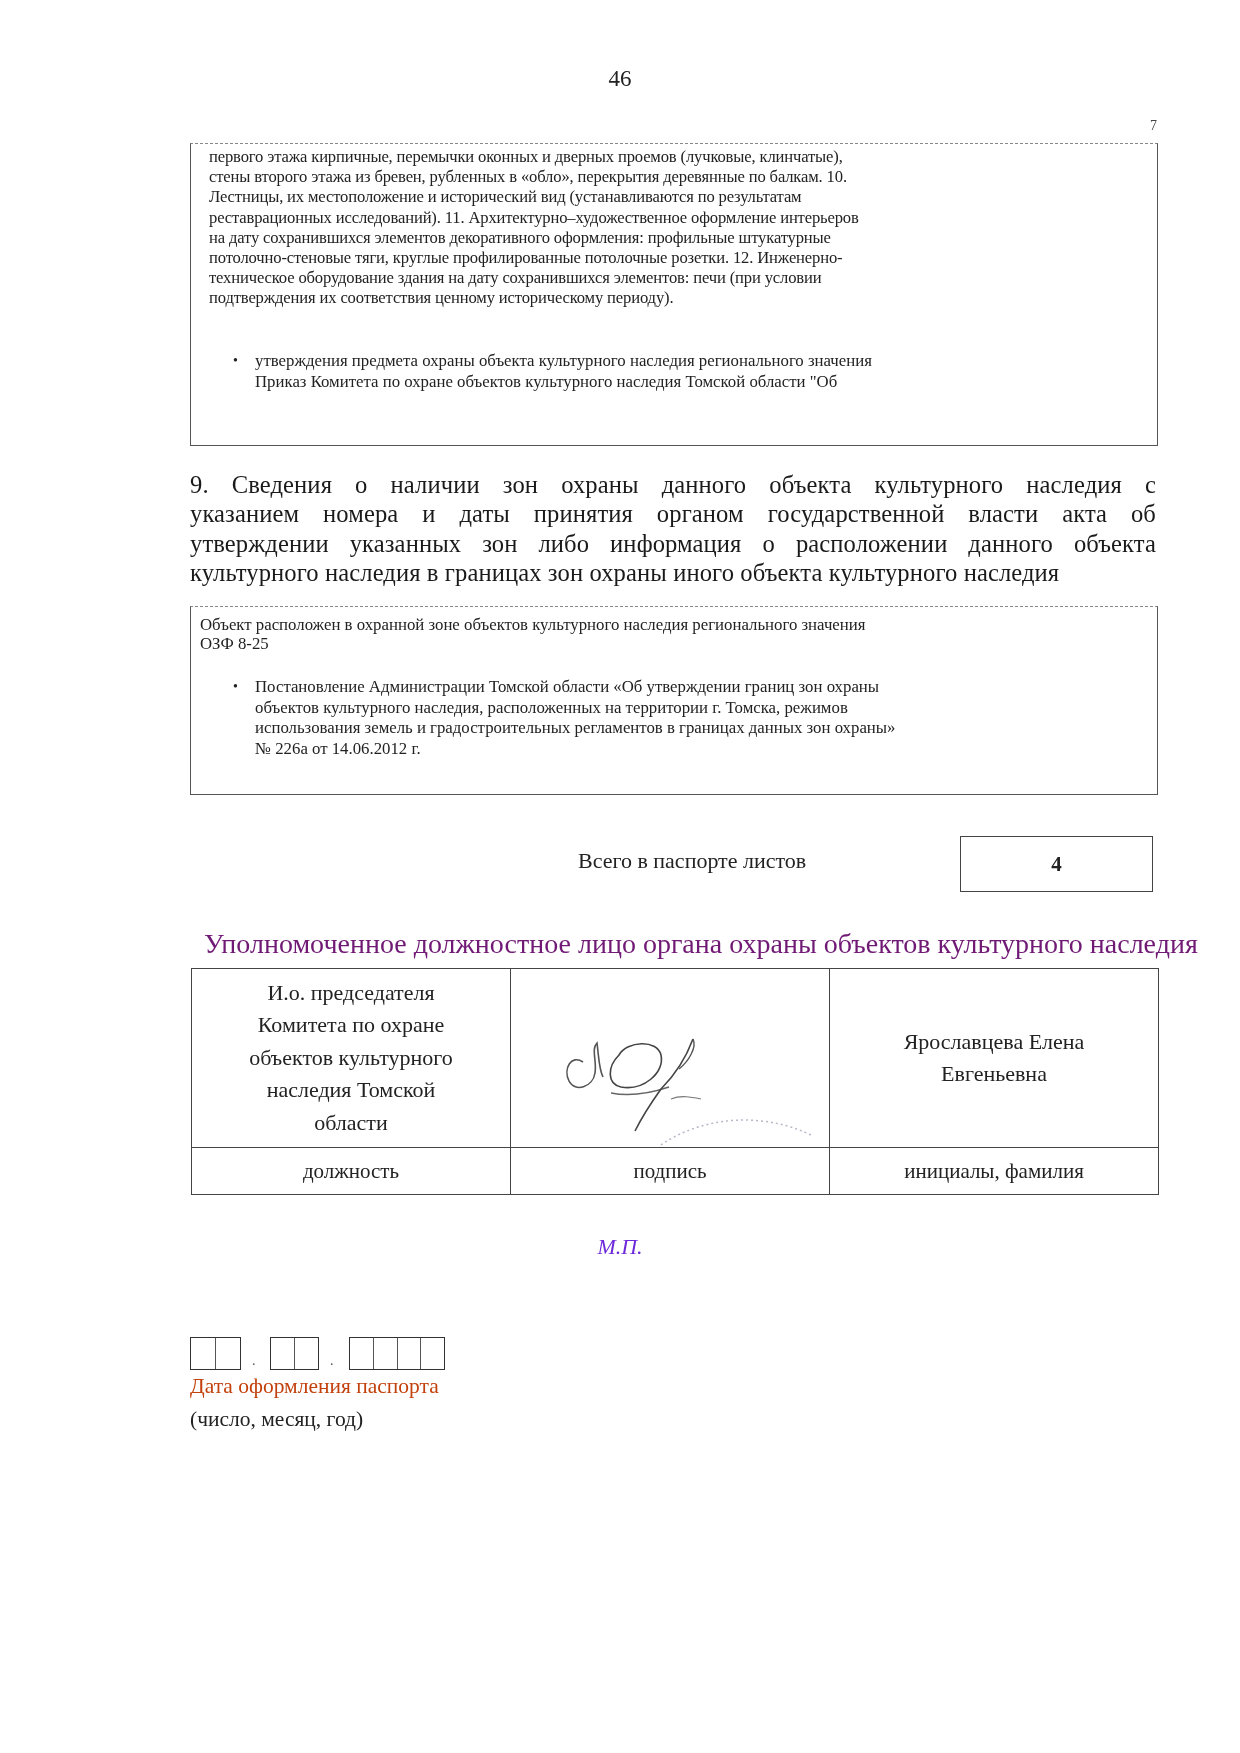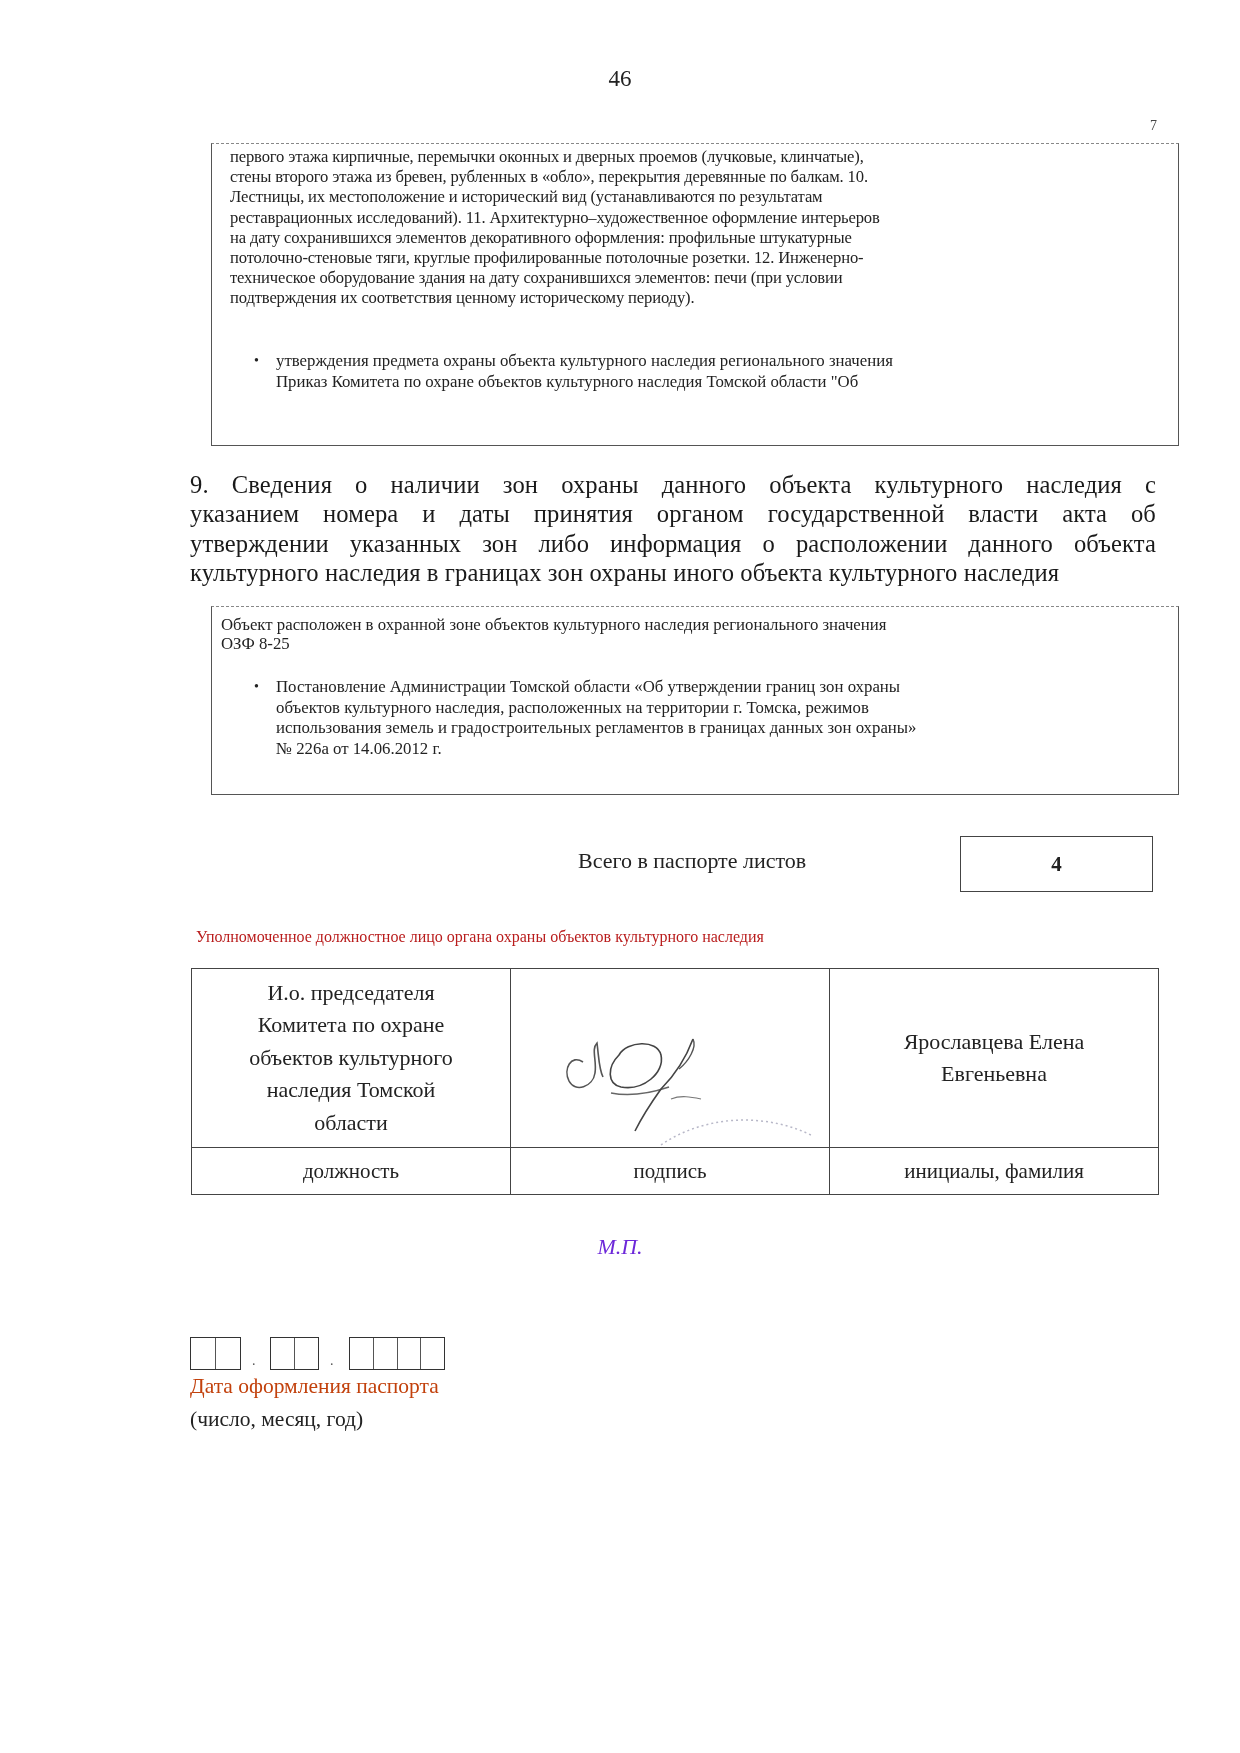--- a/index.html
+++ b/index.html
@@ -5,21 +5,21 @@
     html, body { margin: 0; padding: 0; background: #ffffff; }
     body {
       width: 1240px; height: 1753px; position: relative; overflow: hidden;
       font-family: "Liberation Serif", "DejaVu Serif", serif; color: #1a1a1a;
     }
     .abs { position: absolute; }
     .page-number { left: 0; width: 1240px; top: 66px; text-align: center; font-size: 23px; color: #222; }
     .corner-mark { left: 1150px; top: 118px; font-size: 14px; color: #444; }
 
     .box {
-      border: 1.5px solid #555; box-sizing: border-box; margin-left: 21px;
+      border: 1.5px solid #555; box-sizing: border-box;
     }
     .box1 {
       left: 190px; top: 143px; width: 968px; height: 303px;
       border-top-style: dashed; border-top-color: #888;
     }
     .box1 .para {
       position: absolute; left: 18px; top: 3px; width: 935px;
       font-size: 16.6px; line-height: 20.2px; color: #222; letter-spacing: -0.15px;
     }
     .bullet-block {
@@ -47,21 +47,21 @@
     .box2 .bullet-block { left: 64px; top: 70px; width: 880px; }
 
     .sheets-label { left: 578px; top: 848px; font-size: 22px; color: #222; text-align: center; }
     .sheets-box {
       left: 960px; top: 836px; width: 193px; height: 56px;
       border: 1.5px solid #444; box-sizing: border-box;
       display: flex; align-items: center; justify-content: center;
       font-size: 21px; font-weight: bold; color: #222;
     }
 
-    .official-heading { left: 196px; top: 928px; width: 966px; font-size: 16px; color: #b91c1c; white-space: nowrap; }
+    .official-heading { left: 204px; top: 928px; width: 966px; font-size: 28px; color: #701a75; white-space: nowrap; }
 
     .sig-table {
       left: 191px; top: 968px; width: 967px; height: 225px;
       border-collapse: collapse; table-layout: fixed;
     }
     .sig-table td {
       border: 1.5px solid #444; text-align: center; vertical-align: middle;
       font-size: 22px; line-height: 32.5px; color: #222; padding: 0;
     }
     .sig-table tr.main-row td { height: 178px; }

